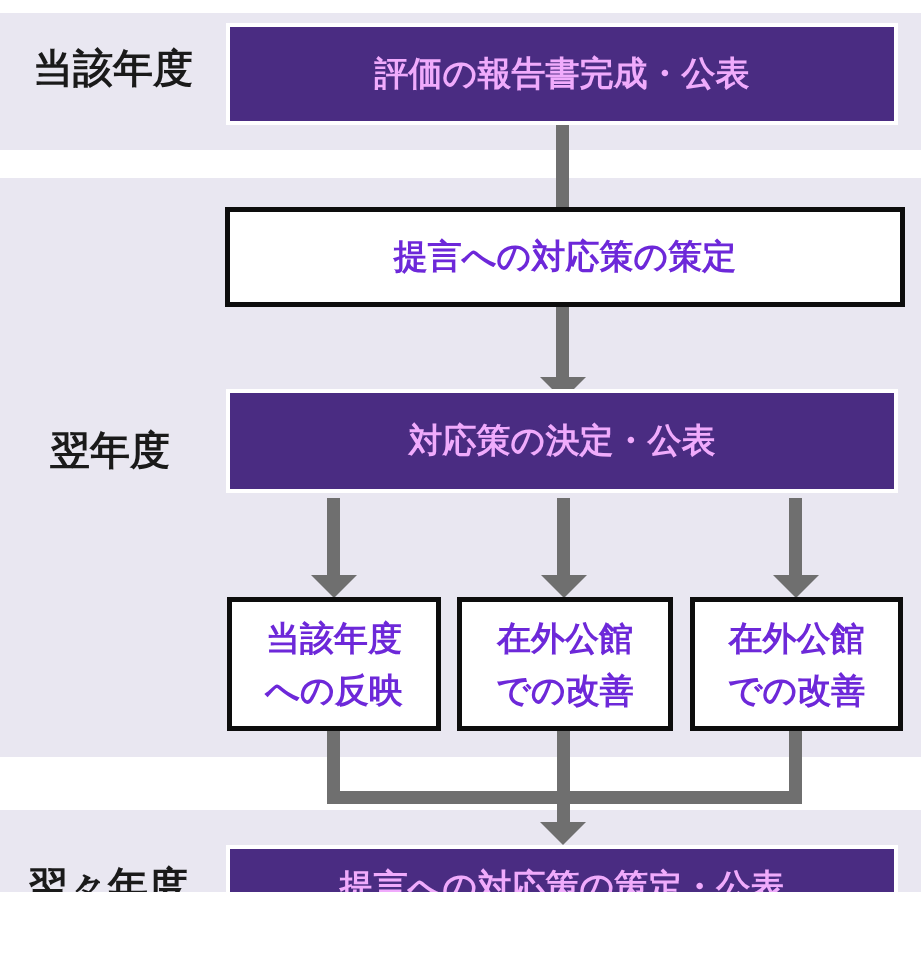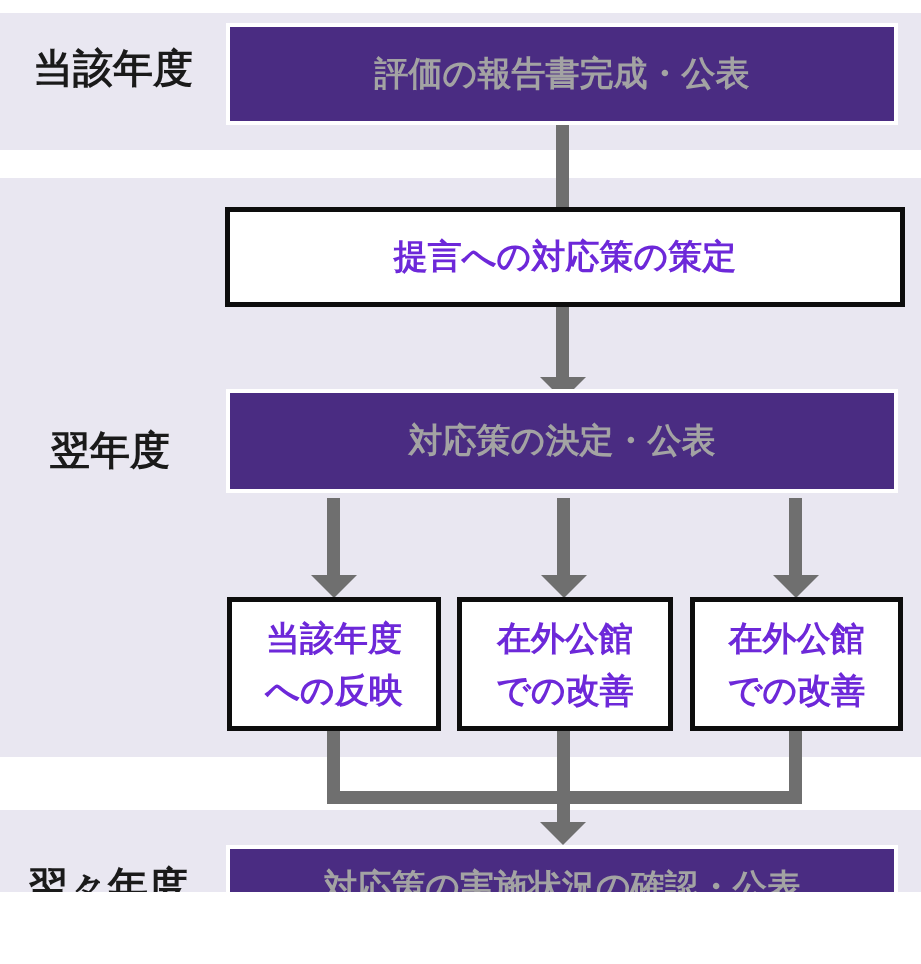--- a/index.html
+++ b/index.html
@@ -20,21 +20,21 @@
     color:#1a1a1a;font-weight:bold;font-size:40px;line-height:44px;
     white-space:nowrap;letter-spacing:0px;
   }
   .lbl1{left:33px;top:46px;}
   .lbl2{left:50px;top:428px;}
   .lbl3{left:28px;top:864px;}
 
   .pbox{
     position:absolute;
     background:#4a2c82;border:4px solid #ffffff;
-    color:#a3a3a3;font-weight:bold;font-size:34px;
+    color:#f0abfc;font-weight:bold;font-size:34px;
     display:flex;align-items:center;justify-content:center;
     box-sizing:border-box;text-align:center;
   }
   .pbox.p1{left:226px;top:23px;width:672px;height:102px;}
   .pbox.p3{left:226px;top:389px;width:672px;height:104px;}
   .pbox.p4{left:226px;top:845px;width:672px;height:84px;}
 
   .wbox{
     position:absolute;
     background:#ffffff;border:5px solid #0d0d0d;
@@ -110,16 +110,16 @@
     <span>在外公館</span>
     <span>での改善</span>
   </div>
 
   <div class="wbox branch bc">
     <span>在外公館</span>
     <span>での改善</span>
   </div>
 
   <div class="pbox p4">
-    <span>対応策の実施状況の確認・公表</span>
+    <span>提言への対応策の策定・公表</span>
   </div>
 
 </div>
 
 </body></html>

